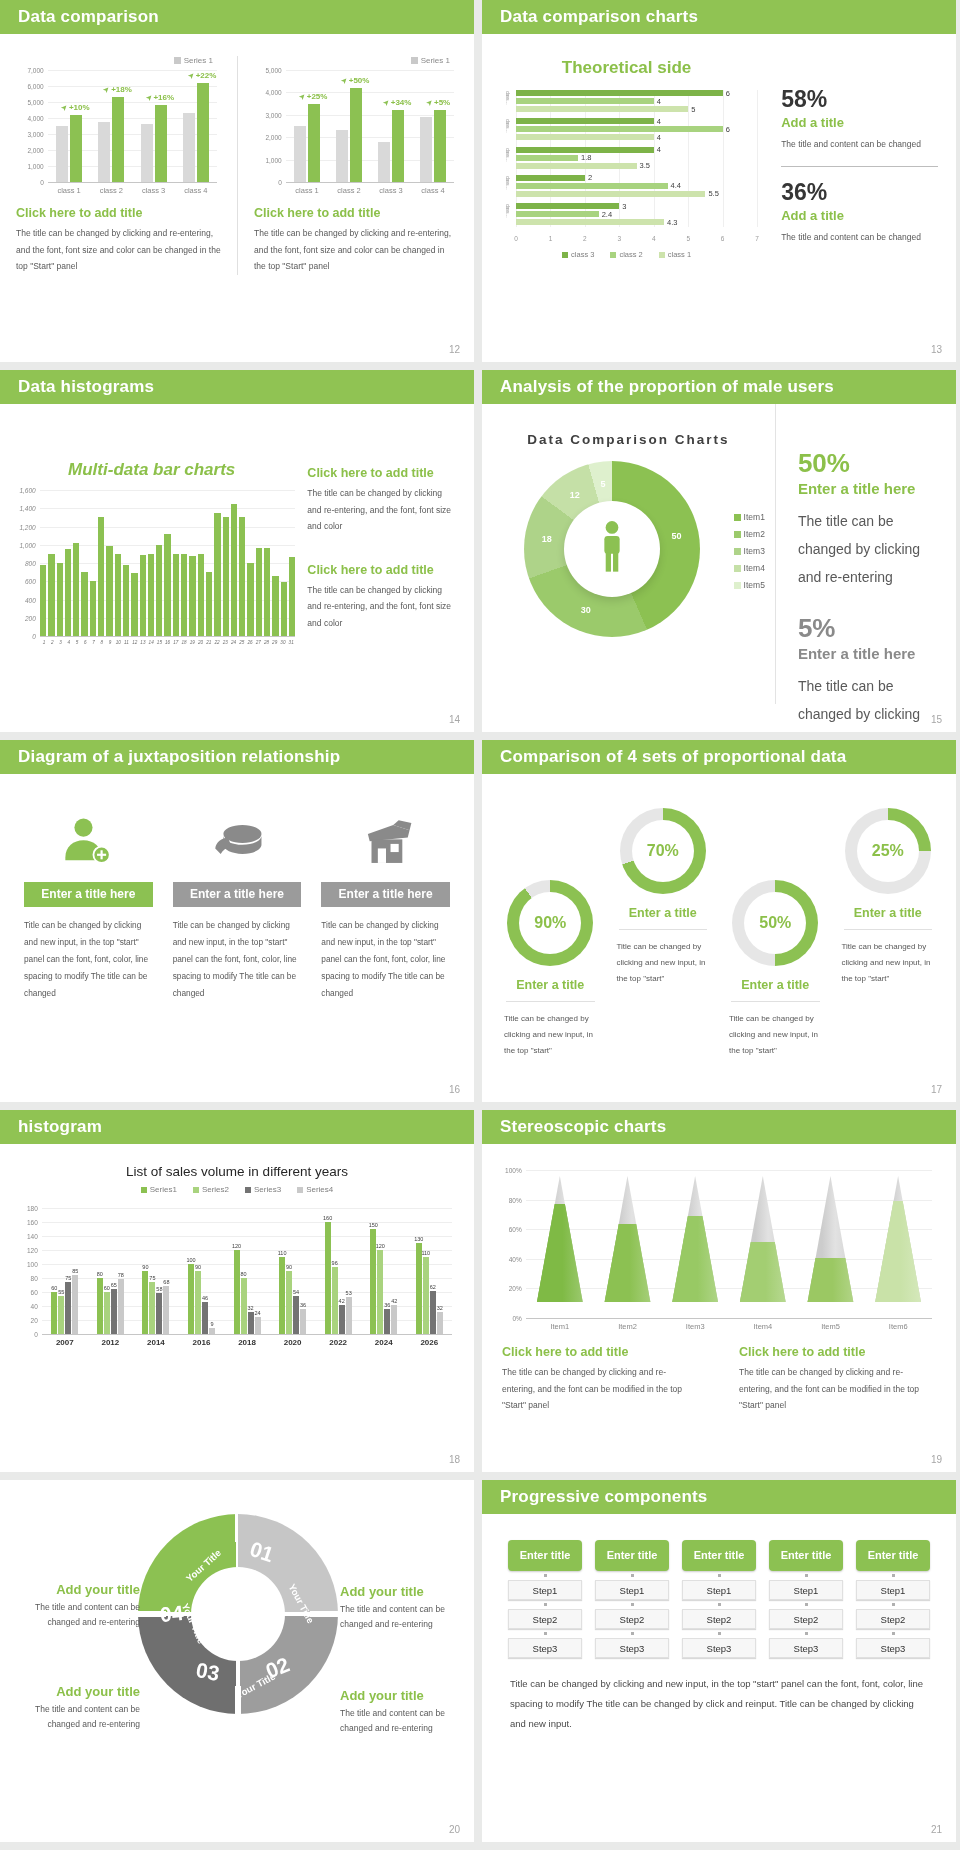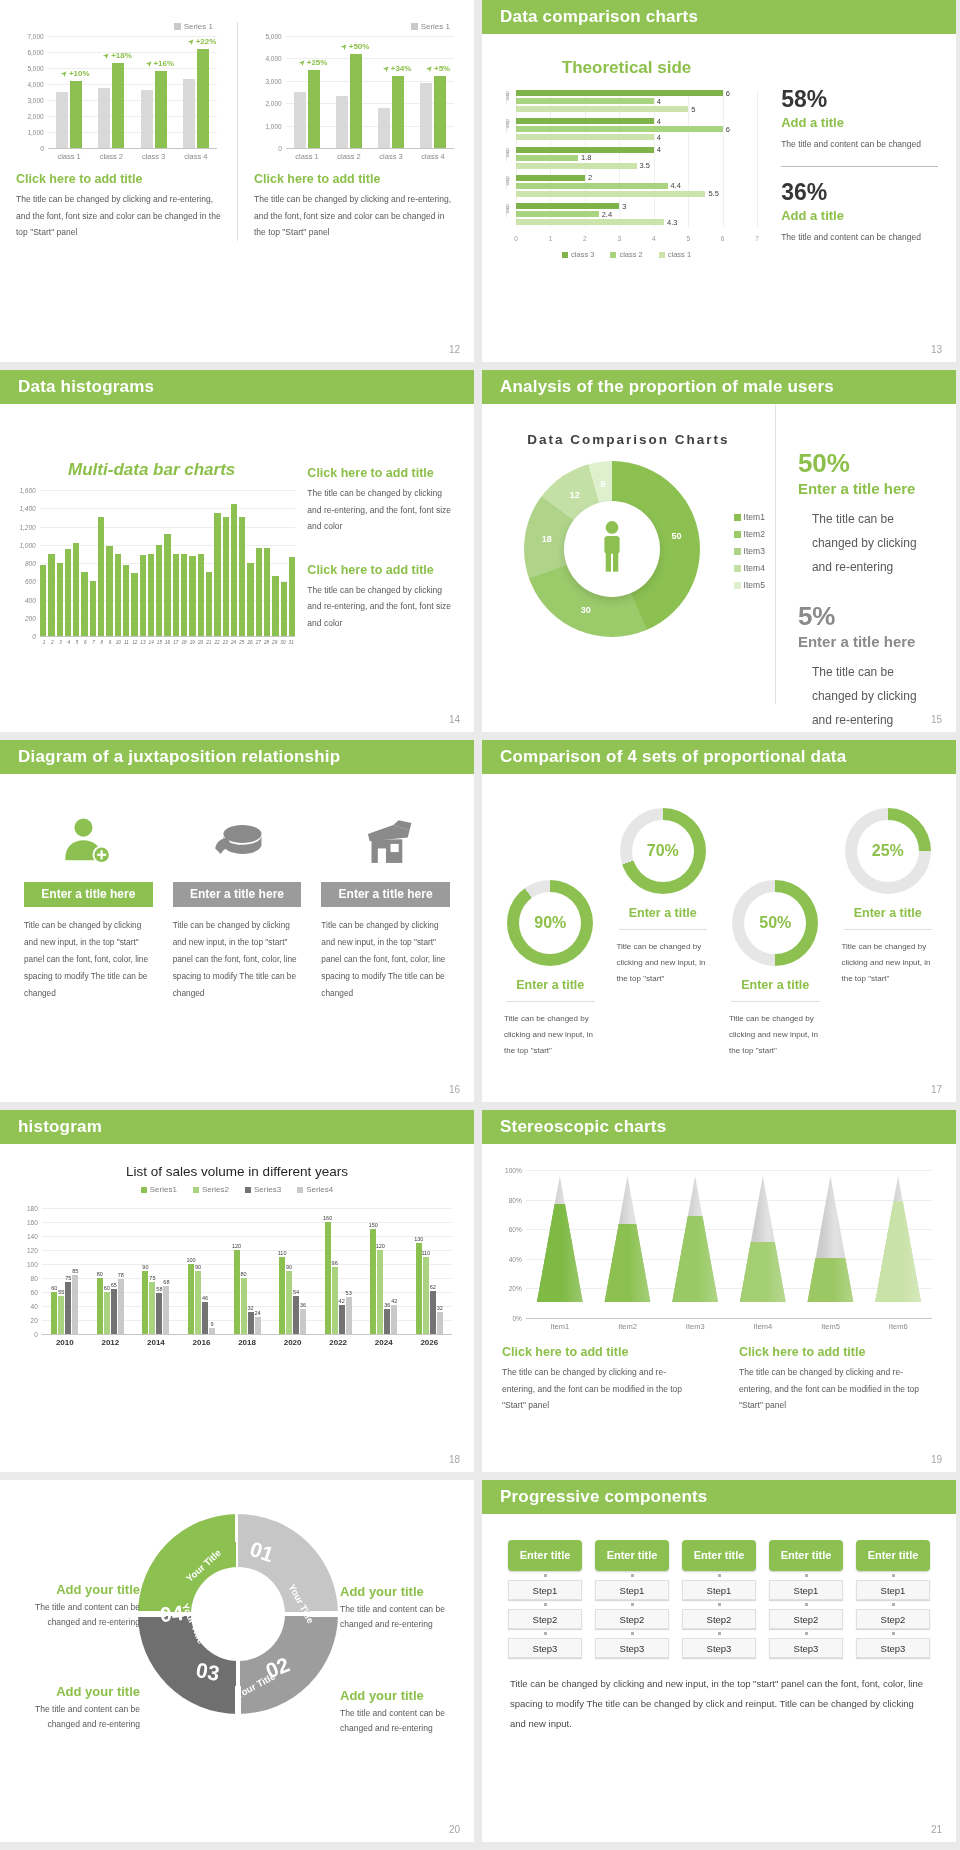--- a/index.html
+++ b/index.html
@@ -71,21 +71,21 @@
   .s4-layout { display: flex; }
   .s4-left { width: 62%; position: relative; border-right: 1px solid #e3e3e3; height: 300px; }
   .s4-title { text-align: center; font-size: 13.5px; font-weight: bold; color: #404040; letter-spacing: 2px; margin-top: 28px; }
   .s4-donut { position: relative; width: 176px; height: 176px; border-radius: 50%; margin: 14px 0 0 42px; }
   .s4-hole { position: absolute; left: 50%; top: 50%; width: 96px; height: 96px; background: #fff; border-radius: 50%; transform: translate(-50%,-50%); display: flex; align-items: center; justify-content: center; box-shadow: 0 4px 8px rgba(0,0,0,.12); }
   .s4-lbl { position: absolute; font-size: 9px; font-weight: bold; color: #fff; transform: translate(-50%,-50%); }
   .s4-legend { position: absolute; right: 10px; top: 108px; display: flex; flex-direction: column; gap: 7px; font-size: 8.5px; color: #666; }
   .s4-right { width: 38%; padding: 44px 18px 0 22px; }
   .s4-right .pct { font-size: 26px; font-weight: bold; }
   .s4-right .pt { font-size: 15px; font-weight: bold; margin: 1px 0 10px; }
-  .s4-right .pb { font-size: 12px; color: #595959; line-height: 2; margin-left: 14px; }
+  .s4-right .pb { font-size: 14px; color: #595959; line-height: 2; }
   .s4-g { color: #8cc04a; } .s4-gr { color: #8a8a8a; }
   .s4-stat2 { margin-top: 22px; }
 
   
   .s5-cols { display: flex; padding: 0 14px; margin-top: 30px; }
   .s5-col { width: 33.33%; padding: 0 10px; }
   .s5-icon { height: 78px; display: flex; align-items: center; justify-content: center; }
   .s5-titlebar { height: 25px; line-height: 25px; text-align: center; color: #fff; font-size: 12px; font-weight: bold; }
   .s5-titlebar.green { background: #8cc152; } .s5-titlebar.gray { background: #9b9b9b; }
   .s5-body { font-size: 8.3px; color: #595959; line-height: 2.05; margin-top: 10px; }
@@ -144,20 +144,21 @@
   .s10-dot { width: 3px; height: 3px; background: #b0b0b0; margin: 3px 0; }
   .s10-step { width: 100%; height: 20px; line-height: 20px; text-align: center; background: #f7f7f7; border: 1px solid #e0e0e0; box-shadow: 0 1px 1px rgba(0,0,0,.15); font-size: 9.5px; color: #333; }
   .s10-footer { font-size: 9.5px; color: #4a4a4a; line-height: 2.1; padding: 0 28px; margin-top: 16px; }
 </style>
 </head>
 <body>
 
 <div class="grid">
 
   <section class="slide">
+    <header class="bar"><span>Data comparison</span></header>
     <div class="s1-cols">
       <div class="s1-col">
         <div class="s1-chart">
             <div class="s1-legend">
               <div class="lsq"></div>
               <div>Series 1</div>
             </div>
             <div class="s1-plot">
               <div class="hgrid" style="top: 0%;"></div>
               <div class="ylab" style="top: 0%; left: -4px;">7,000</div>
@@ -891,21 +892,21 @@
                     <div class="s7-vl" style="bottom: calc(34.4444% + 1px);">62</div>
                   </div>
                   <div class="s7-bw">
                     <div class="s7-bar" style="height: 17.7778%; background: rgb(201, 201, 201);"></div>
                     <div class="s7-vl" style="bottom: calc(17.7778% + 1px);">32</div>
                   </div>
                 </div>
               </div>
             </div>
             <div class="s7-xrow">
-              <span>2010</span>
+              <span>2007</span>
               <span>2012</span>
               <span>2014</span>
               <span>2016</span>
               <span>2018</span>
               <span>2020</span>
               <span>2022</span>
               <span>2024</span>
               <span>2026</span>
             </div>
           </div>

